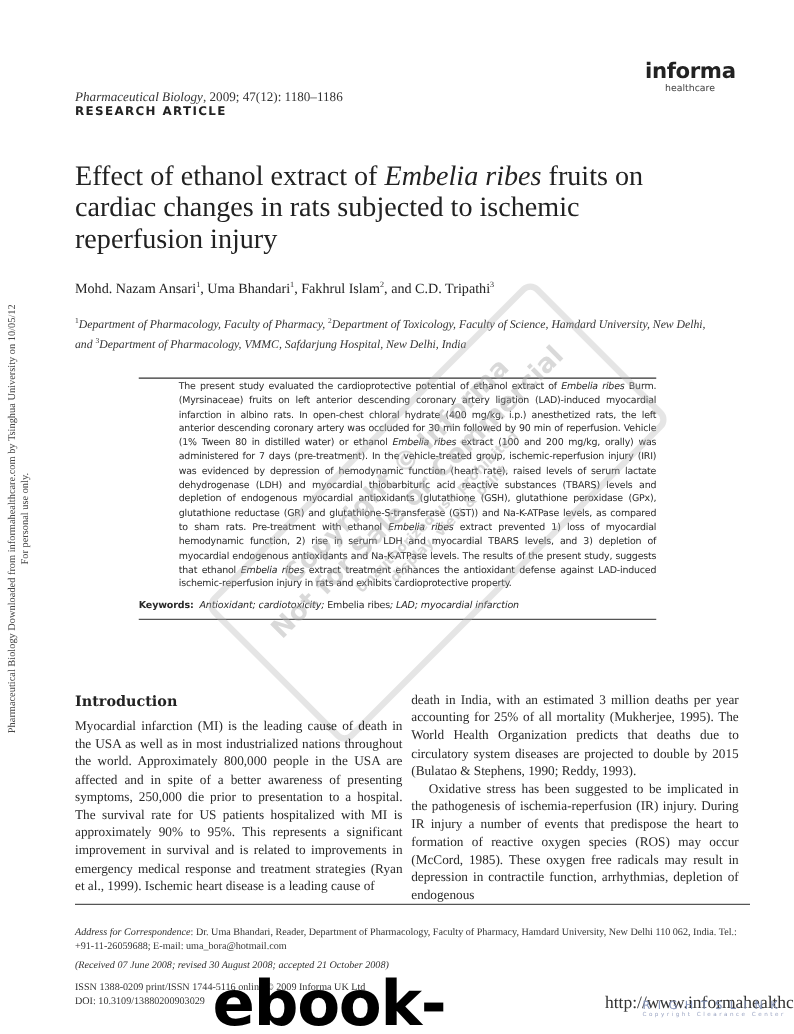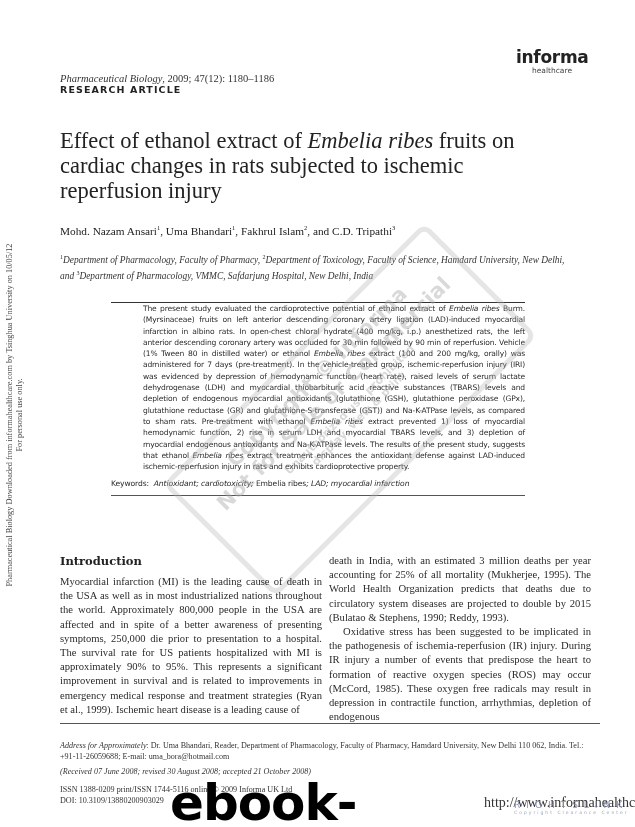--- a/index.html
+++ b/index.html
@@ -49,21 +49,21 @@
 
   .abstract-box { position: absolute; left: 111px; top: 302px; width: 414px; }
   .rule { height: 1px; background: #333; }
   .abs-title { font-family: "DejaVu Sans", sans-serif; font-weight: bold; font-size: 8.6px; margin-top: 6px; line-height: 10px; color: #222; }
   .abs-text {
     font-family: "DejaVu Sans", sans-serif; font-size: 7.55px; line-height: 11.3px;
     text-align: justify; color: #2a2a2a; letter-spacing: -0.15px; margin-left: 32px;
   }
   .abs-text i { font-style: italic; }
   .keywords { font-family: "DejaVu Sans", sans-serif; font-size: 7.6px; margin: 7px 0 7px 0; color: #2a2a2a; letter-spacing: -0.1px; }
-  .keywords b { font-weight: normal; }
+  .keywords b { font-weight: bold; }
   .keywords i { font-style: italic; }
 
   .intro-heading {
     position: absolute; left: 60px; top: 554px; font-family: "DejaVu Serif", serif;
     font-weight: bold; font-size: 11.5px; color: #222;
   }
   .col {
     position: absolute; width: 262px; font-family: "Liberation Serif", serif;
     font-size: 10.6px; line-height: 14.2px; text-align: justify; color: #2a2a2a;
   }
@@ -151,21 +151,21 @@
   <p>Myocardial infarction (MI) is the leading cause of death in the USA as well as in most industrialized nations throughout the world. Approximately 800,000 people in the USA are affected and in spite of a better awareness of presenting symptoms, 250,000 die prior to presentation to a hospital. The survival rate for US patients hospitalized with MI is approximately 90% to 95%. This represents a significant improvement in survival and is related to improvements in emergency medical response and treatment strategies (Ryan et al., 1999). Ischemic heart disease is a leading cause of</p>
 </div>
 
 <div class="col col-right">
   <p>death in India, with an estimated 3 million deaths per year accounting for 25% of all mortality (Mukherjee, 1995). The World Health Organization predicts that deaths due to circulatory system diseases are projected to double by 2015 (Bulatao &amp; Stephens, 1990; Reddy, 1993).</p>
   <p class="indent">Oxidative stress has been suggested to be implicated in the pathogenesis of ischemia-reperfusion (IR) injury. During IR injury a number of events that predispose the heart to formation of reactive oxygen species (ROS) may occur (McCord, 1985). These oxygen free radicals may result in depression in contractile function, arrhythmias, depletion of endogenous</p>
 </div>
 
 <div class="foot-rule"></div>
 
-<div class="foot foot-corr"><i>Address for Approximately</i><span>: Dr. Uma Bhandari, Reader, Department of Pharmacology, Faculty of Pharmacy, Hamdard University, New Delhi 110 062, India. Tel.: +91-11-26059688; E-mail: uma_bora@hotmail.com</span></div>
+<div class="foot foot-corr"><i>Address for Correspondence</i><span>: Dr. Uma Bhandari, Reader, Department of Pharmacology, Faculty of Pharmacy, Hamdard University, New Delhi 110 062, India. Tel.: +91-11-26059688; E-mail: uma_bora@hotmail.com</span></div>
 <div class="foot foot-recv">(Received 07 June 2008; revised 30 August 2008; accepted 21 October 2008)</div>
 <div class="foot foot-issn">
   <div>ISSN 1388-0209 print/ISSN 1744-5116 online © 2009 Informa UK Ltd</div>
   <div>DOI: 10.3109/13880200903029</div>
 </div>
 <div class="foot-url">http://www.informahealthcare.com/phb</div>
 
 <div class="rightslink">
   <div class="r1">RIGHTSLINK</div>
   <div class="r2">Copyright Clearance Center</div>

